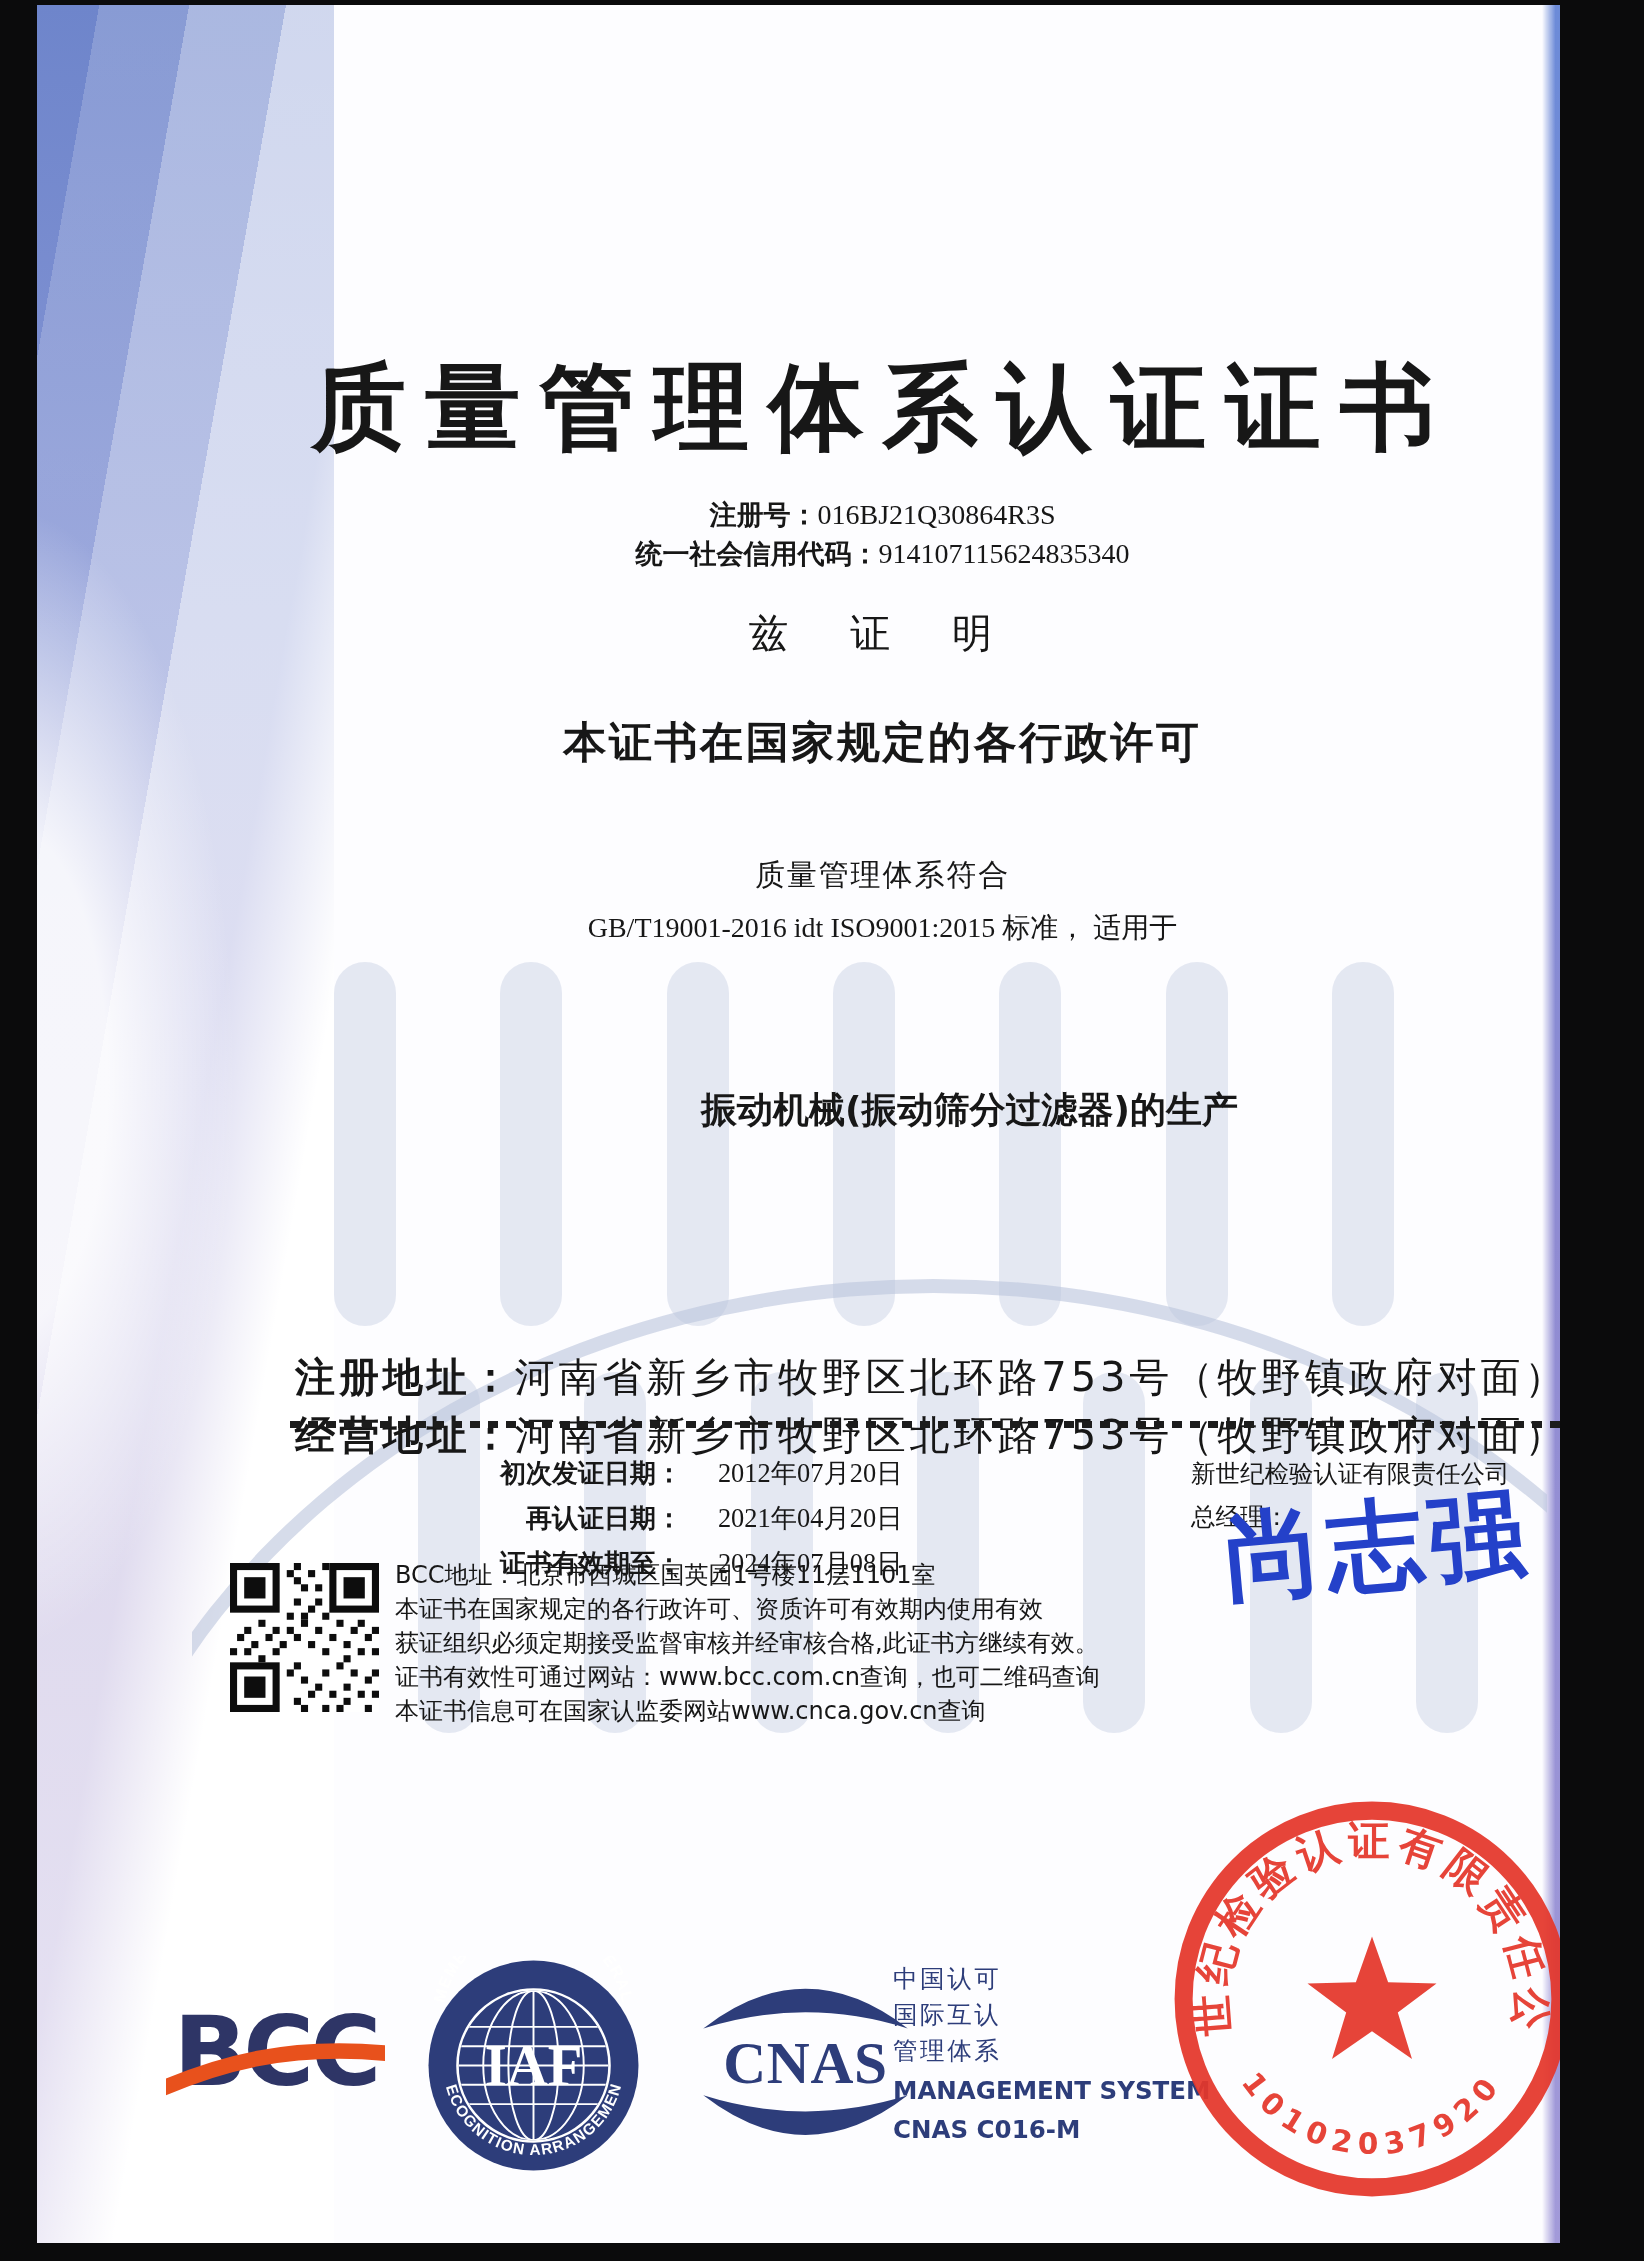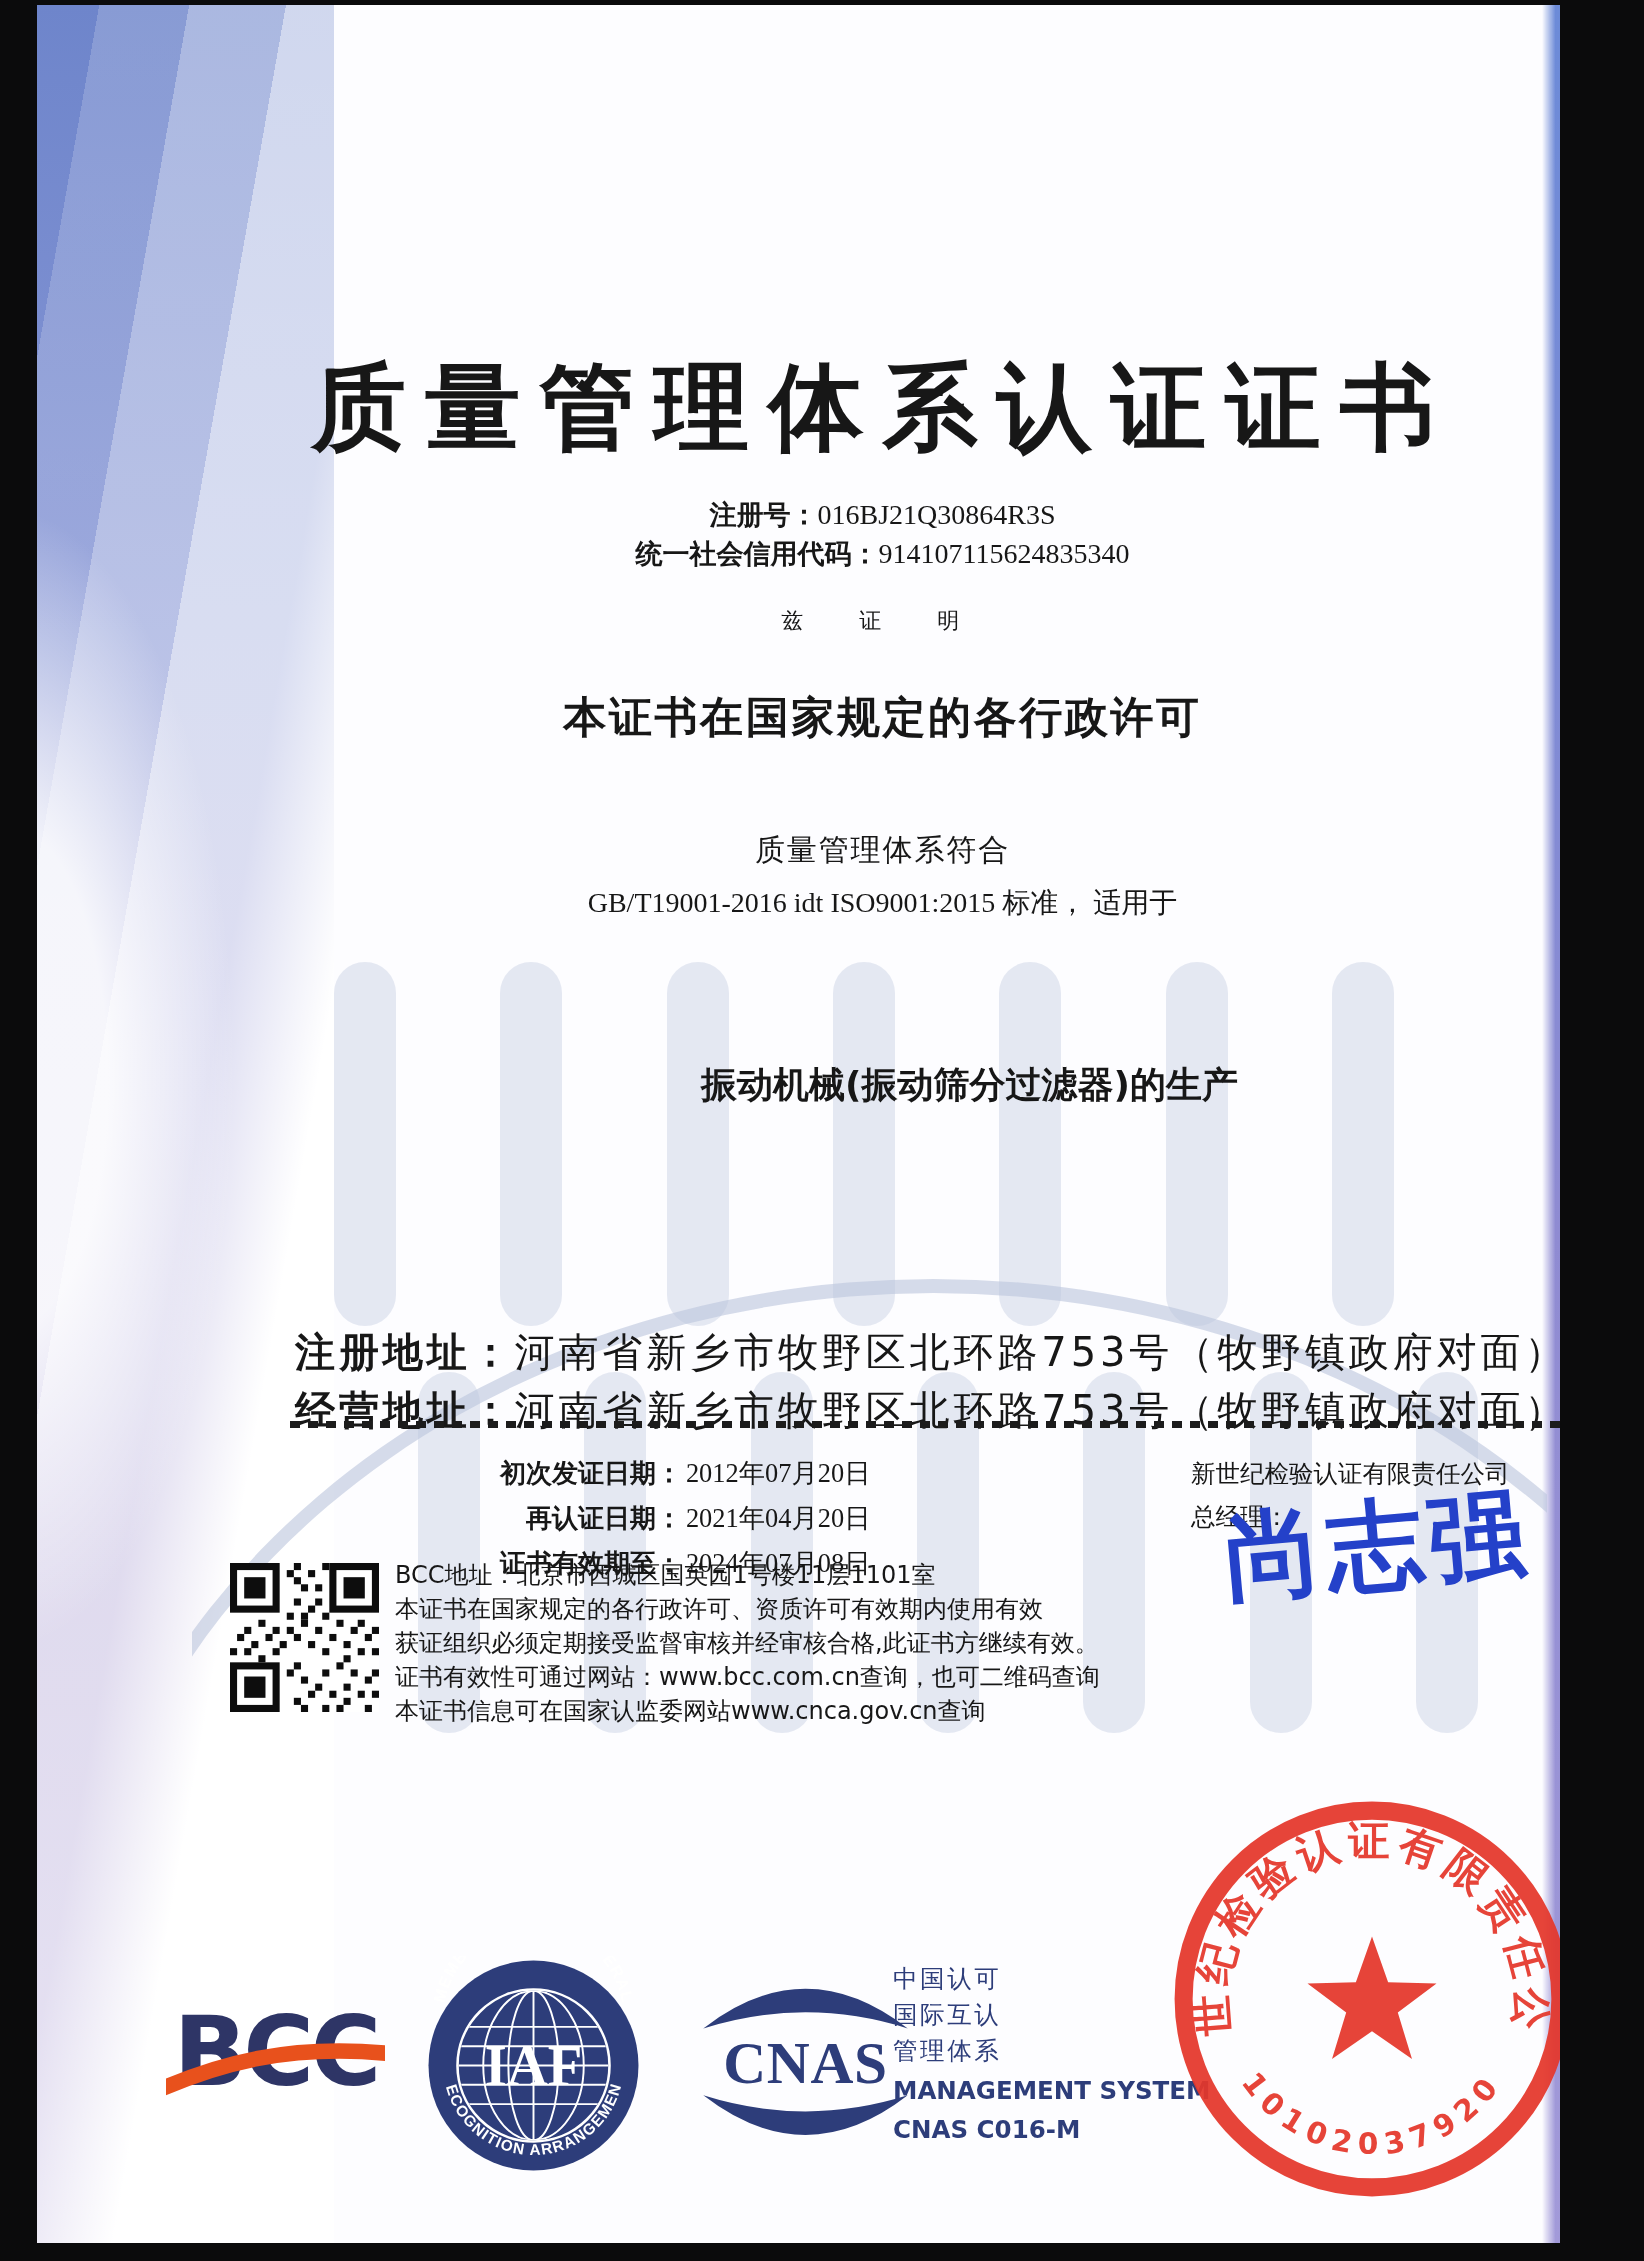--- a/index.html
+++ b/index.html
@@ -18,31 +18,31 @@
   .wm{position:absolute;left:155px;right:13px;top:922px;height:832px;overflow:hidden;z-index:0;}
   .pill{position:absolute;width:62px;border-radius:39px;background:rgba(203,211,230,.5);}
   .wm-arc{position:absolute;left:-129px;top:352px;width:1741px;height:1483px;border-radius:50%;
     border:14px solid rgba(186,197,220,.6);box-sizing:border-box;}
   
   .content{position:absolute;left:258px;right:90px;top:348px;text-align:center;z-index:1;}
   .title{font-size:95px;font-weight:900;letter-spacing:19.3px;line-height:1.15;margin:0;white-space:nowrap;}
   .reg-lines{margin-top:34px;line-height:1.38;}
   .reg-lines .lbl{font-weight:700;font-size:27px;}
   .reg-lines .val{font-family:"Liberation Serif",serif;font-size:28px;margin-top:28px;}
-  .certify{margin-top:32px;font-size:22px;letter-spacing:24.5px;}
+  .certify{margin-top:32px;font-size:40px;letter-spacing:24.5px;}
   .company{margin-top:53px;font-size:43px;font-weight:700;letter-spacing:2.6px;white-space:nowrap;}
   .sys{margin-top:83px;font-size:30px;letter-spacing:1.9px;}
   .std{margin-top:13px;font-size:28px;font-family:"Liberation Serif",serif;}
   .scope{margin-top:139px;margin-left:174px;font-size:36px;font-weight:700;white-space:nowrap;}
   .addresses{margin-top:213px;text-align:center;font-size:40px;letter-spacing:3.9px;line-height:1.45;white-space:nowrap;}
   .addresses .albl{font-weight:700;}
   .dotline{position:absolute;left:253px;right:0;top:1416px;height:6.4px;z-index:1;
     background:repeating-linear-gradient(90deg,#1c1c1c 0 10.3px,transparent 10.3px 18px);}
   .dates{position:absolute;left:310px;top:1446px;z-index:1;font-size:26px;line-height:45px;}
-  .dates .row{display:flex;}
+  .dates .row{display:flex;gap:32px;}
   .dates .dl{width:335px;text-align:right;font-weight:700;}
   .dates .dv{margin-left:3.9px;font-family:"Liberation Serif",serif;font-size:26.4px;}
   .issuer{position:absolute;left:1154px;top:1447px;z-index:1;font-size:24.5px;line-height:43px;}
   .signature{position:absolute;left:1187px;top:1477px;z-index:2;font-size:97px;font-weight:700;
     color:#2441c9;transform:rotate(-5deg);letter-spacing:5.2px;white-space:nowrap;}
   .qr{position:absolute;left:193px;top:1558px;z-index:1;}
   .fine{position:absolute;left:358px;top:1553px;width:1006px;z-index:1;font-size:24px;line-height:34px;white-space:nowrap;}
   .bcc{position:absolute;left:129px;top:1983px;}
   .iaf{position:absolute;left:387px;top:1951px;}
   .cnas{position:absolute;left:657px;top:1961px;}

